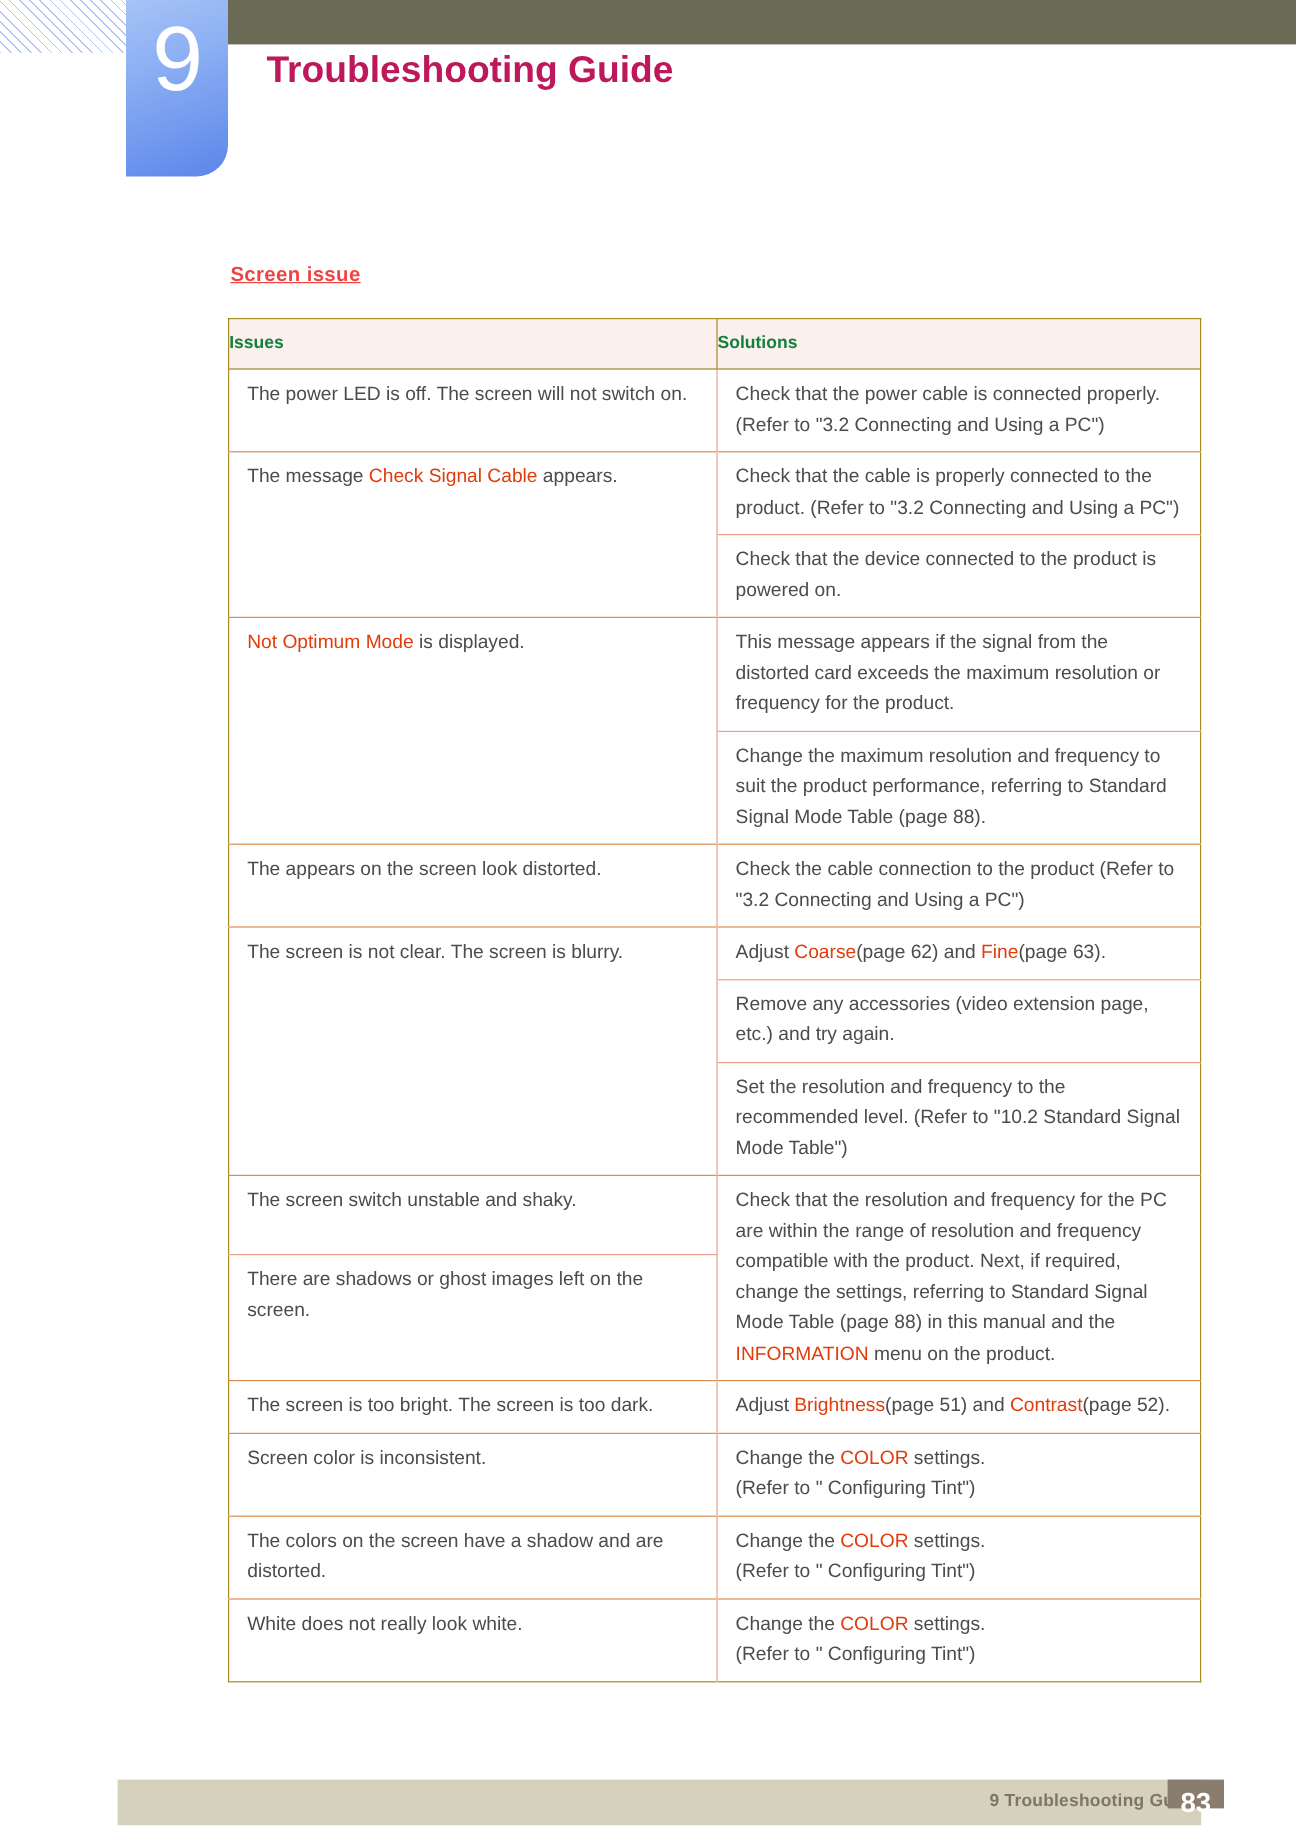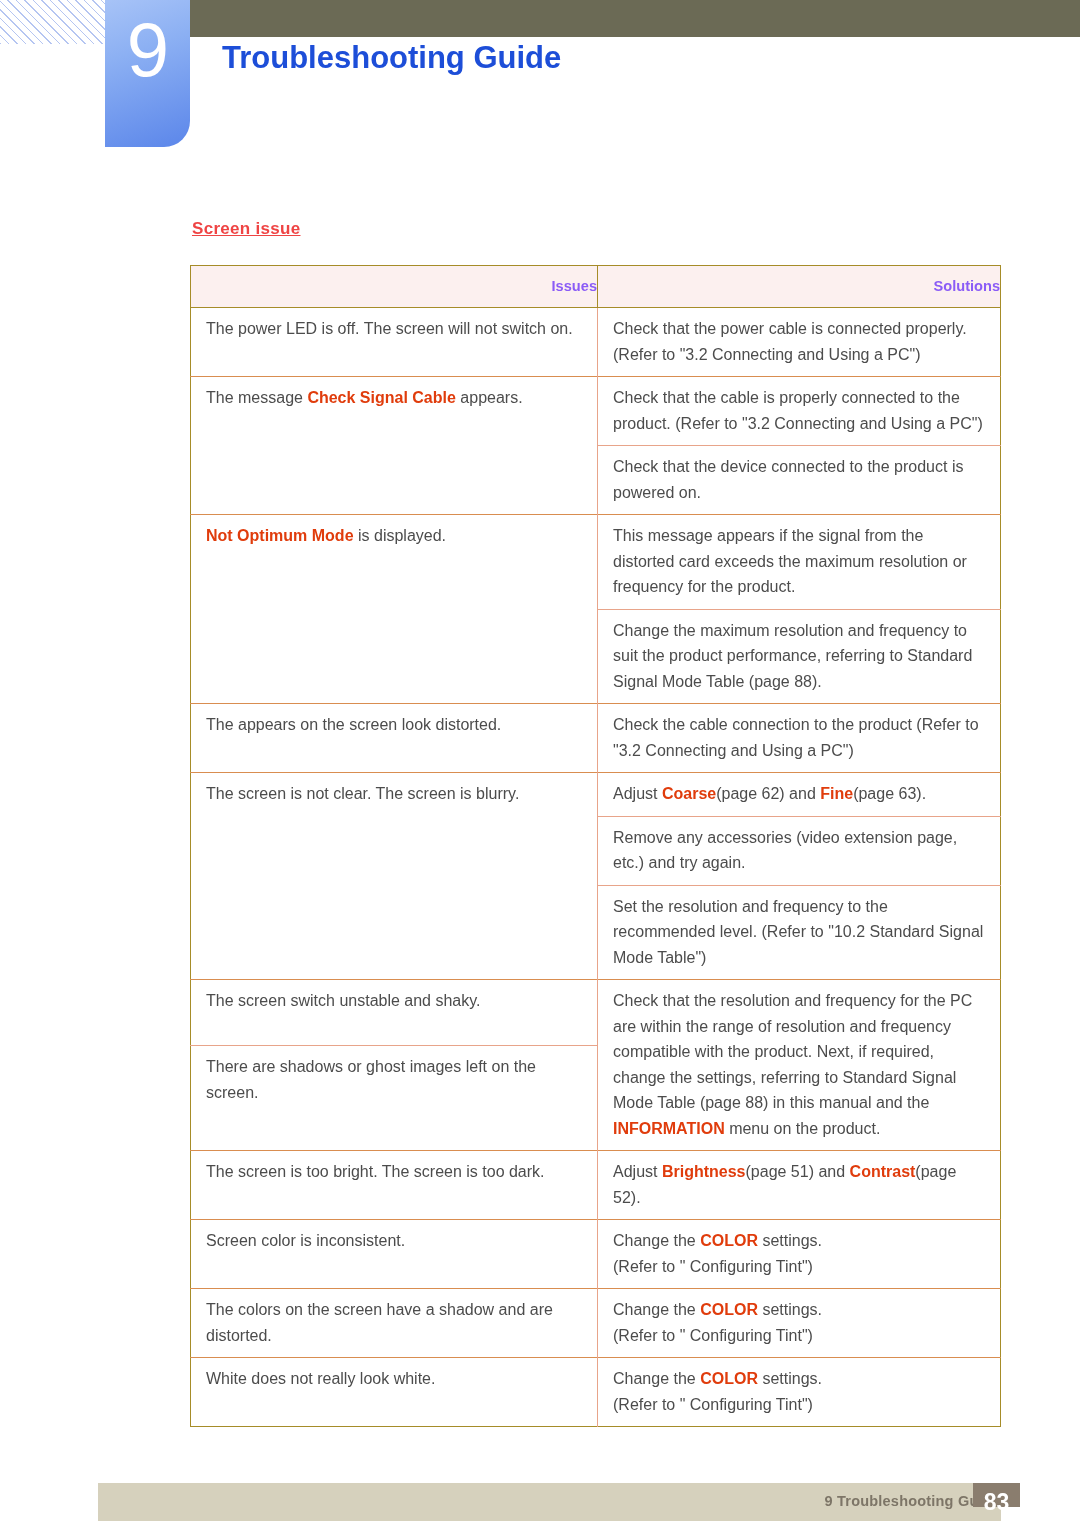--- a/index.html
+++ b/index.html
@@ -57,21 +57,21 @@
     line-height: 100px;
     text-align: center;
     letter-spacing: -1px;
   }
   .chapter-title {
     position: absolute;
     left: 222px;
     top: 40px;
     font-size: 31px;
     font-weight: bold;
-    color: #1d4ed8;
+    color: #be185d;
     letter-spacing: 0px;
     white-space: nowrap;
   }
 
   
   .section-title {
     position: absolute;
     left: 192px;
     top: 219px;
     font-size: 17px;
@@ -98,41 +98,41 @@
     vertical-align: top;
     padding: 8px 14px 9px 15px;
     font-size: 16px;
     line-height: 25.5px;
     color: #4c4c4c;
     font-weight: normal;
     text-align: left;
   }
   .issue-table thead th {
     background: #fcf0ef;
-    color: #8b5cf6;
+    color: #15803d;
     font-weight: bold;
     font-size: 14.6px;
-    text-align: right;
+    text-align: left;
     padding: 9px 0 10px 0;
     line-height: 22px;
     border: 1px solid #a68c28;
   }
   
   .issue-table { border: 1px solid #a68c28; }
   .issue-table td {
     border-top: 1px solid #e8a48a;
     border-left: 1px solid #e8a48a;
   }
   
   .issue-table td.col-issue { border-left: none; }
   .issue-table tr.group-start > td { border-top: 1px solid #d98d50; }
 
   .hl {
     color: #e03c0c;
-    font-weight: bold;
+    font-weight: normal;
   }
 
   
   .footer-bar {
     position: absolute;
     left: 98px;
     top: 1483px;
     width: 903px;
     height: 38px;
     background: #d6d1bd;

